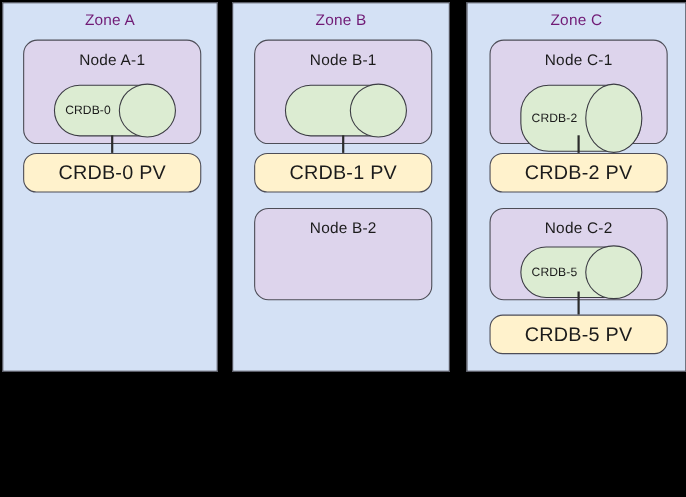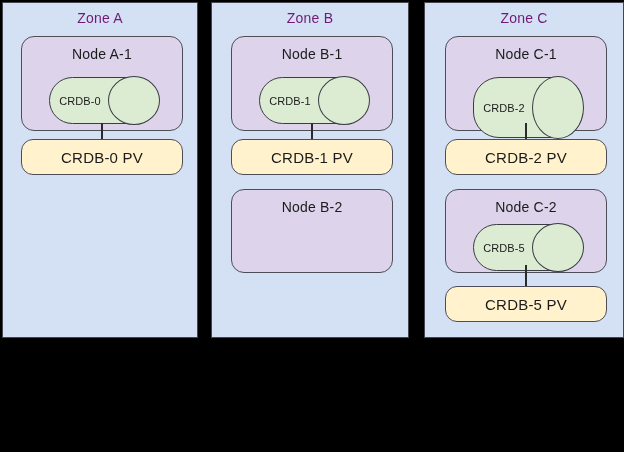--- a/index.html
+++ b/index.html
@@ -91,21 +91,21 @@
   }
   .pv {
     position: absolute;
     background: #fff2cc;
     border: 1px solid #4d4d57;
     border-radius: 12px;
     box-sizing: border-box;
     display: flex;
     align-items: center;
     justify-content: center;
-    font-size: 15px;
+    font-size: 18px;
     color: #1b1b1b;
     letter-spacing: 0.2px;
   }
   .connector {
     position: absolute;
     width: 2px;
     background: #2b2b2b;
   }
 </style>
 </head>
@@ -133,21 +133,20 @@
   </div>
 
   <div class="zone" style="left:211px; top:2px; width:198px; height:336px;">
     <div class="zone-title">Zone B</div>
 
     <div class="node" style="left:19px; top:33px; width:162px; height:95px;">
       <div class="node-title">Node B-1</div>
       <div class="pod" style="left:27px; top:40px; width:110px; height:47px;">
         <div class="pod-body"></div>
         <div class="pod-cap"></div>
-        <div class="pod-label">CRDB-1</div>
       </div>
     </div>
 
     <div class="connector" style="left:99px; top:120px; height:16px;"></div>
 
     <div class="pv" style="left:19px; top:136px; width:162px; height:36px;text-align:center;">
       <span>CRDB-1 PV</span>
     </div>
 
     <div class="node" style="left:19px; top:186px; width:162px; height:84px;">

